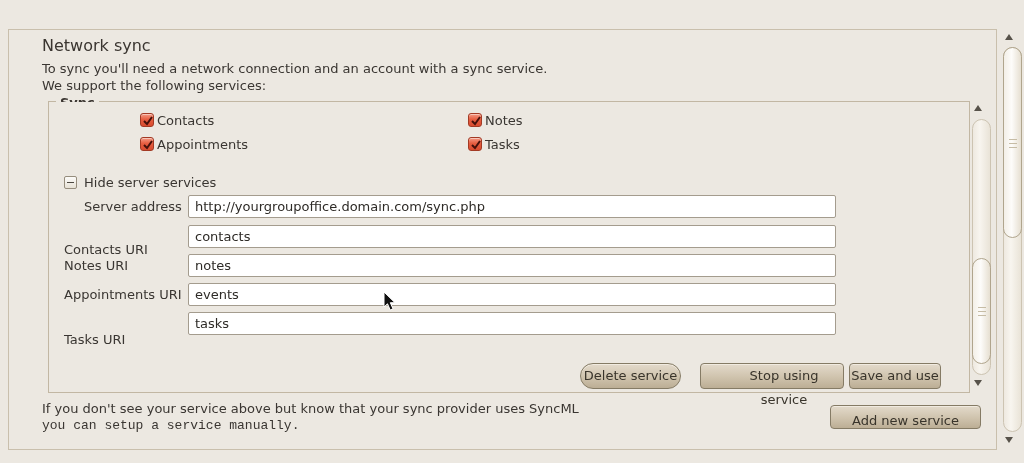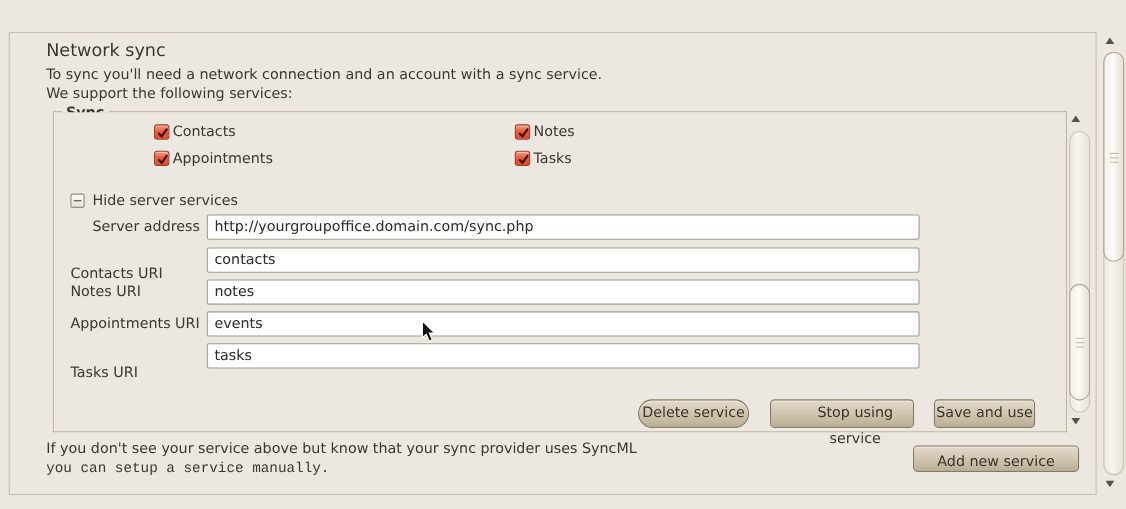--- a/index.html
+++ b/index.html
@@ -142,21 +142,21 @@
 <div class="field-label" style="left:64px; top:258px;">Notes URI</div>
 <input class="gtk-entry" style="top: 254px;" value="notes">
 
 <div class="field-label" style="left:64px; top:287px;">Appointments URI</div>
 <input class="gtk-entry" style="top: 283px;" value="events">
 
 <div class="field-label" style="left:64px; top:316px;margin-top:16px;">Tasks URI</div>
 <input class="gtk-entry" style="top: 312px;" value="tasks">
 
 <div class="gtk-btn" style="left:580px; top:363px; width:101px;border-radius:13px;">Delete service</div>
-<div class="gtk-btn" style="left:700px; top:363px; width:131px;padding-left:24px;">Stop using service</div>
+<div class="gtk-btn" style="left:700px; top:363px; width:144px;padding-left:24px;">Stop using service</div>
 <div class="gtk-btn" style="left:849px; top:363px; width:92px;">Save and use</div>
 
 <div class="abs footer-1">If you don't see your service above but know that your sync provider uses SyncML</div>
 <div class="abs footer-2">you can setup a service manually.</div>
 <div class="gtk-btn btn-add" style="left:830px; top:405px; width:151px;">Add new service</div>
 
 <div class="arrow-up" style="left:974px; top:105px;"></div>
 <div class="sb-trough" style="left:972px; top:119px; height:256px;"></div>
 <div class="sb-thumb" style="left:972px; top:258px; height:106px;">
   <div class="sb-grip" style="top:48px;"></div>

